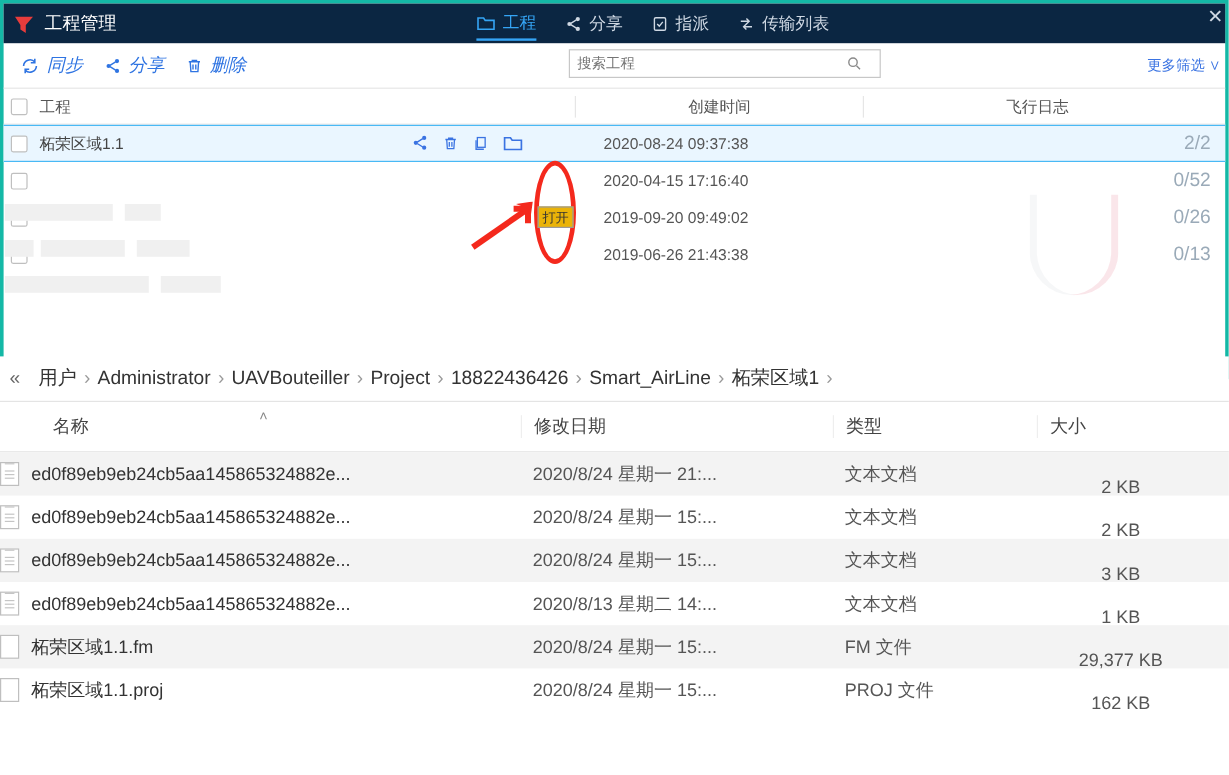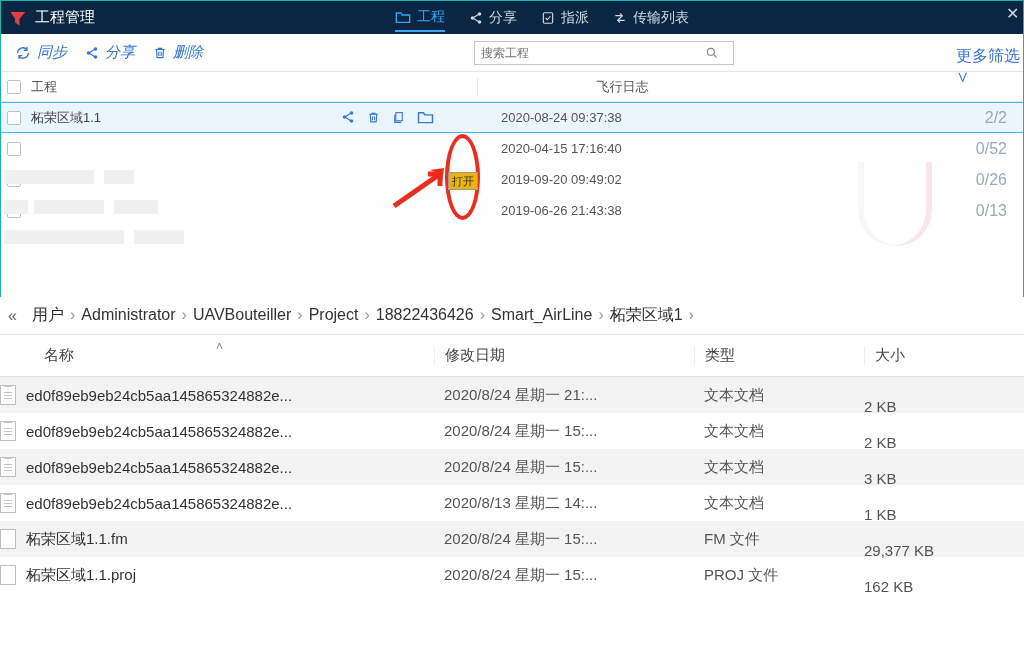--- a/index.html
+++ b/index.html
@@ -1,19 +1,19 @@
 <!DOCTYPE html>
 <html><head>
 <meta charset="utf-8">
 <style>
   * { box-sizing: border-box; margin: 0; padding: 0; font-family: "Microsoft YaHei", Arial, sans-serif; }
   body { width: 1024px; height: 646px; overflow: hidden; background: #fff; }
 
   
-  .top-pane { height: 316px; border: 1px solid #14b8a6; }
+  .top-pane { height: 316px; border: 3px solid #14b8a6; }
   .titlebar {
     height: 33px; background: #0b2642; color: #fff;
     display: flex; align-items: center; font-size: 13px;
   }
   .logo { width: 18px; height: 18px; margin: 0 8px 0 8px; }
   .titlebar .title { flex: 0 0 auto; margin-right: 40px; font-size: 15px; }
   .top-menu { display: flex; gap: 24px; margin-left: 260px; }
   .top-menu .mitem { display: flex; align-items: center; gap: 6px; color: #cfd8e3; cursor: pointer; font-size: 14px; }
   .top-menu .mitem.active { color: #35a5f5; border-bottom: 2px solid #35a5f5; padding-bottom: 4px; margin-bottom: -4px; }
   .titlebar .close { position: absolute; left: 1006px; top: 4px; color: #cfd8e3; font-size: 16px; cursor: pointer; }
@@ -23,21 +23,21 @@
     border-bottom: 1px solid #e6e6e6; color: #2f74e2; font-size: 15px; font-style: italic;
   }
   .toolbar .tbtn { display: flex; align-items: center; gap: 6px; cursor: pointer; }
   .searchbox {
     position: absolute; left: 474px; top: 41px; width: 260px; height: 24px;
     border: 1px solid #c7c7c7; display: flex; align-items: center; background: #fff;
     font-size: 12px;
   }
   .searchbox input { border: none; outline: none; flex: 1; padding: 0 6px; font-size: 12px; color: #8a8a8a; }
   .searchbox .sbtn { width: 28px; text-align: center; color: #8a8a8a; cursor: pointer; font-size: 14px; }
-  .more-filter { position: absolute; left: 956px; top: 46px; color: #3a73e2; font-size: 16px; cursor: pointer; }
+  .more-filter { position: absolute; left: 956px; top: 46px; color: #3a73e2; font-size: 12px; cursor: pointer; }
 
   .colhead {
     height: 30px; border-bottom: 1px solid #e6e6e6; display: flex; align-items: center;
     color: #555; font-size: 13px;
   }
   .colhead .chk { width: 26px; text-align: center; }
   .colhead .c1 { flex: 0 0 450px; padding-left: 4px; }
   .colhead .c2 { flex: 0 0 240px; text-align: center; border-left: 1px solid #e6e6e6; }
   .colhead .c3 { flex: 0 0 290px; text-align: center; border-left: 1px solid #e6e6e6; }
 
@@ -106,21 +106,21 @@
   }
   .ex-head > div + div { border-left: 1px solid #eee; padding-left: 10px; }
 
   .ex-rows .erow {
     height: 36px; display: flex; align-items: center; font-size: 15px; color: #333;
   }
   .ex-rows .erow:nth-child(odd) { background: #f3f3f3; }
   .erow .col-name { flex: 0 0 434px; display: flex; align-items: center; gap: 10px; }
   .erow .col-date { flex: 0 0 260px; padding-left: 10px; color: #555; }
   .erow .col-type { flex: 0 0 170px; padding-left: 10px; color: #555; }
-  .erow .col-size { flex: 1; text-align: left; padding-right: 20px; color: #555; margin-top: 22px; }
+  .erow .col-size { flex: 1; text-align: center; padding-right: 20px; color: #555; margin-top: 22px; }
   .file-icon { width: 16px; height: 20px; border: 1px solid #bfbfbf; position: relative; background: #fff; }
   .file-icon.txt::before, .file-icon.txt::after {
     content: ""; position: absolute; left: 3px; right: 3px; height: 1px; background: #c5c5c5;
   }
   .file-icon.txt::before { top: 6px; box-shadow: 0 3px 0 #c5c5c5, 0 6px 0 #c5c5c5; }
   .file-icon.blank { }
 
   
   svg { display: block; }
 </style>
@@ -201,20 +201,21 @@
     </span>
   </div>
   <span class="more-filter">
     <span>更多筛选</span>
     <span> ∨</span>
   </span>
 
   <div class="colhead">
     <span class="chk"><span class="chkbox"></span></span>
     <span class="c1">工程</span>
+    <span class="c2">创建时间</span>
     <span class="c3">飞行日志</span>
   </div>
 
   <div class="rows" id="proj-rows">
       <div class="row selected">
         <span class="chk"><span class="chkbox"></span></span>
         <span class="c1">柘荣区域1.1</span>
         <span class="c2">2020-08-24 09:37:38</span>
         <span class="c3">2/2</span>
         <span class="actions">

